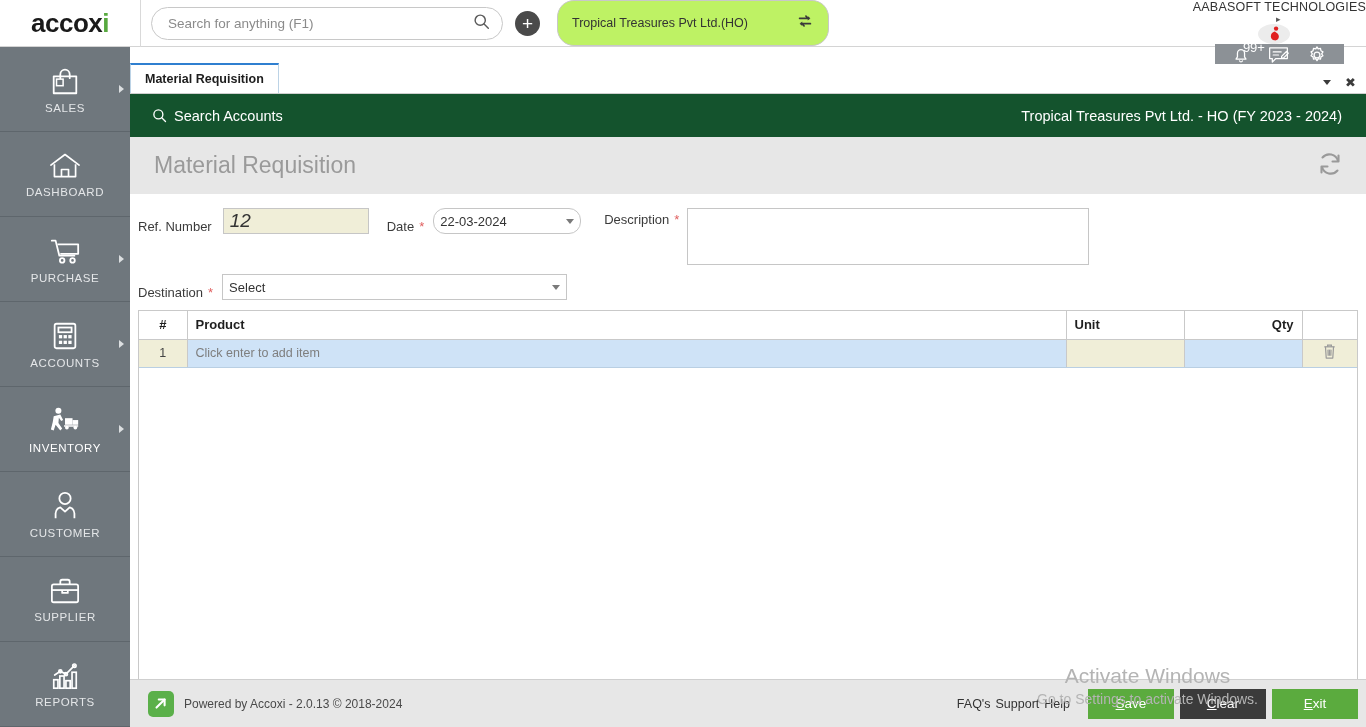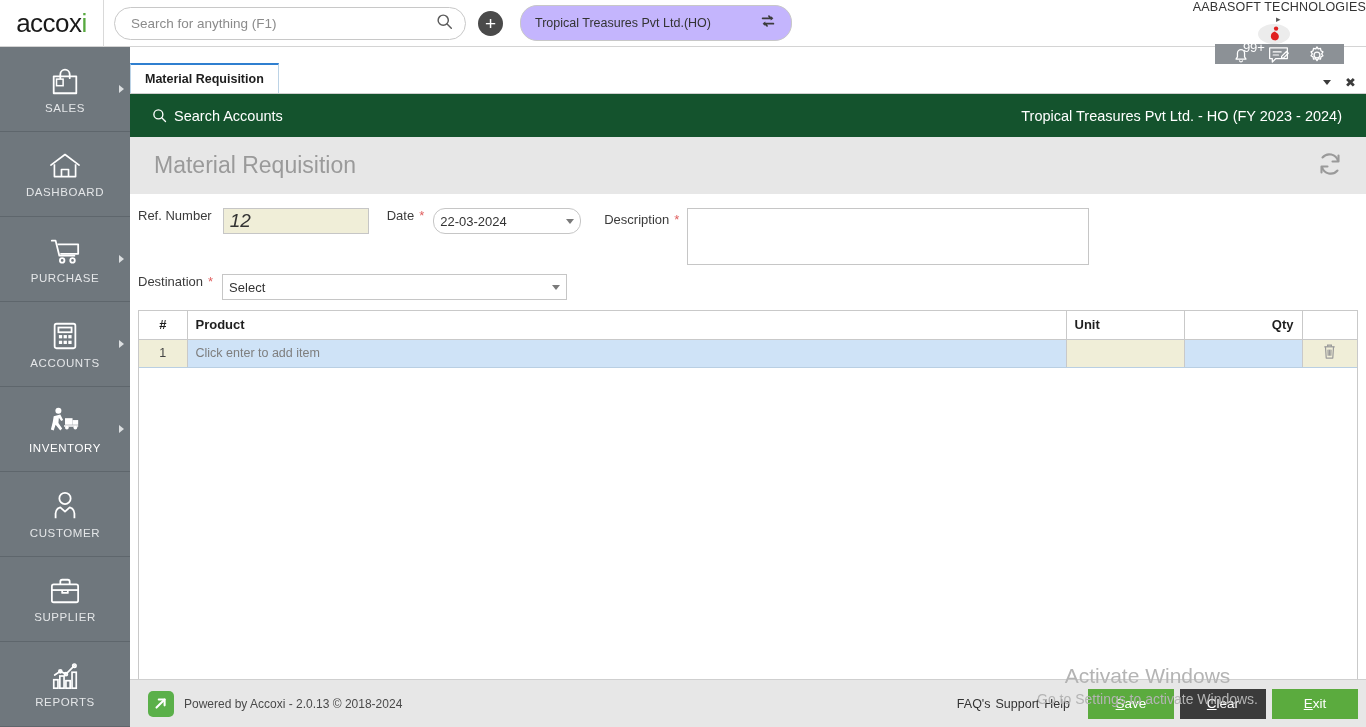--- a/index.html
+++ b/index.html
@@ -11,43 +11,43 @@
   }
   .app { position: relative; width: 1366px; height: 727px; background:#ffffff; }
 
   
   .topbar {
     position: absolute; left:0; top:0; width:1366px; height:47px;
     background:#ffffff; border-bottom:1px solid #d4d4d4;
     display:flex; align-items:center;
   }
   .logo {
-    width:104px; height:47px; display:flex; align-items:center; justify-content:center;
-    font-size:26px; font-weight:normal; letter-spacing:-0.5px; color:#1a1a1a;
+    width:141px; height:47px; display:flex; align-items:center; justify-content:center;
+    font-size:26px; font-weight:bold; letter-spacing:-0.5px; color:#1a1a1a;
     border-right:1px solid #d9d9d9;
   }
   .logo .x-green { color:#57a93f; }
   .search-wrap {
     margin-left:10px; width:352px; height:33px;
     border:1px solid #c8c8c8; border-radius:17px;
     display:flex; align-items:center; padding:0 12px 0 16px; background:#fff;
   }
   .search-wrap input {
     flex:1; border:none; outline:none; font-size:13.5px; color:#333;
     font-family:"Liberation Sans", sans-serif; background:transparent;
   }
   .search-wrap input::placeholder { color:#8b8b8b; }
   .plus-btn {
     margin-left:12px; width:25px; height:25px; border-radius:50%;
     background:#4a4a4a; color:#fff; display:flex; align-items:center; justify-content:center;
     font-size:19px; line-height:1; font-weight:300; cursor:pointer;
   }
   .company-wrap {
-    margin-left:17px; width:272px; height:36px; border:1px solid #c8c8c8; border-radius:17px;
-    display:flex; align-items:center; padding:0 14px; background:#c4b5fd; gap:16px;
+    margin-left:17px; width:272px; height:46px; border:1px solid #c8c8c8; border-radius:17px;
+    display:flex; align-items:center; padding:0 14px; background:#bef264; gap:16px;
   }
   .company-wrap .cname { flex:1; font-size:12.5px; color:#333; white-space:nowrap; }
   .user-zone {
     margin-left:auto; display:flex; align-items:center; height:47px;flex-direction:column;
   }
   .user-name { font-size:12.5px; color:#333; letter-spacing:0.2px; }
   .user-caret { font-size:9px; color:#555; margin:0 8px 0 6px; }
   .avatar {
     width:32px; height:32px; border-radius:50%; background:#ececec;
     display:flex; align-items:center; justify-content:center; margin-right:10px;
@@ -110,21 +110,21 @@
 
   .titlebar {
     height:57px; background:#e7e7e7; display:flex; align-items:center;
     padding:0 22px 0 24px;
   }
   .page-title { font-size:23px; color:#9a9a9a; font-weight:normal; }
   .refresh-ico { margin-left:auto; cursor:pointer; }
 
   .formarea { background:#fff; padding:14px 0 10px 0; }
   .form-row { display:flex; align-items:flex-start; padding:0 0 0 8px; }
-  .fld { display:flex; align-items:flex-start; }
+  .fld { display:flex; align-items:flex-end; }
   .flabel { font-size:13px; color:#3b3b3b; white-space:nowrap; }
   .req { color:#e06060; font-size:13px; margin-left:5px; }
   .inp-ref {
     width:146px; height:26px; border:1px solid #c6c6c6; background:#f0eed8;
     font-size:19px; color:#333; padding:0 6px; outline:none;
     font-family:"Liberation Sans", sans-serif;
     font-style:italic;
   }
   .sel {
     height:26px; border:1px solid #c6c6c6; background:#fff;

